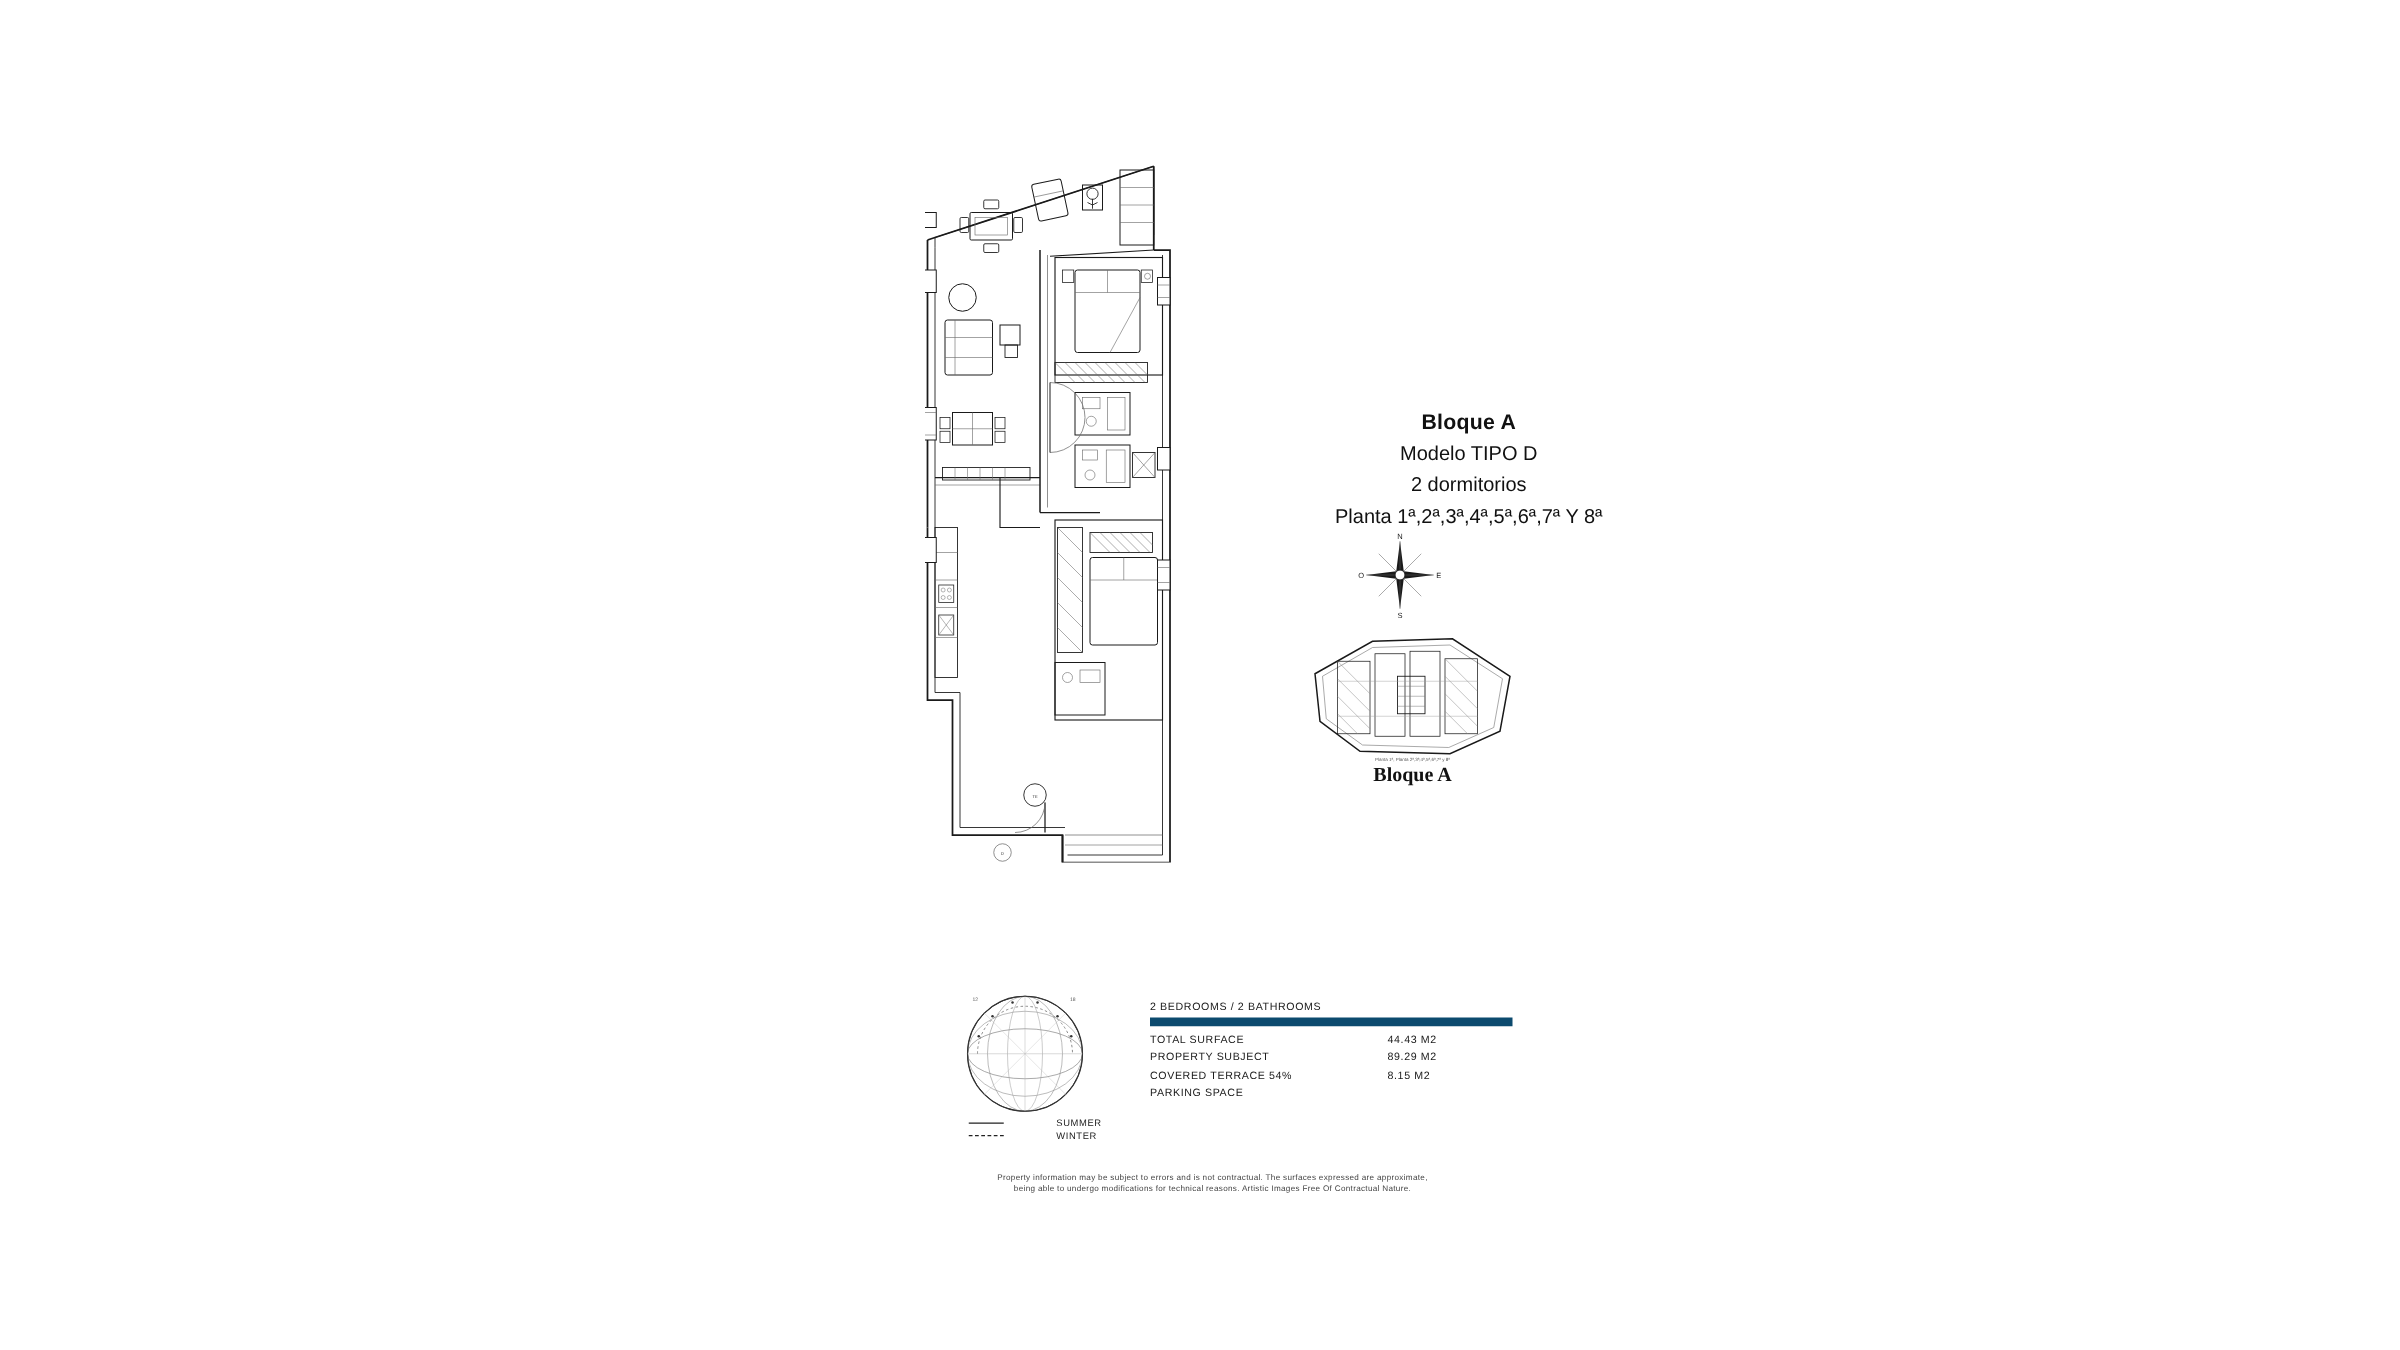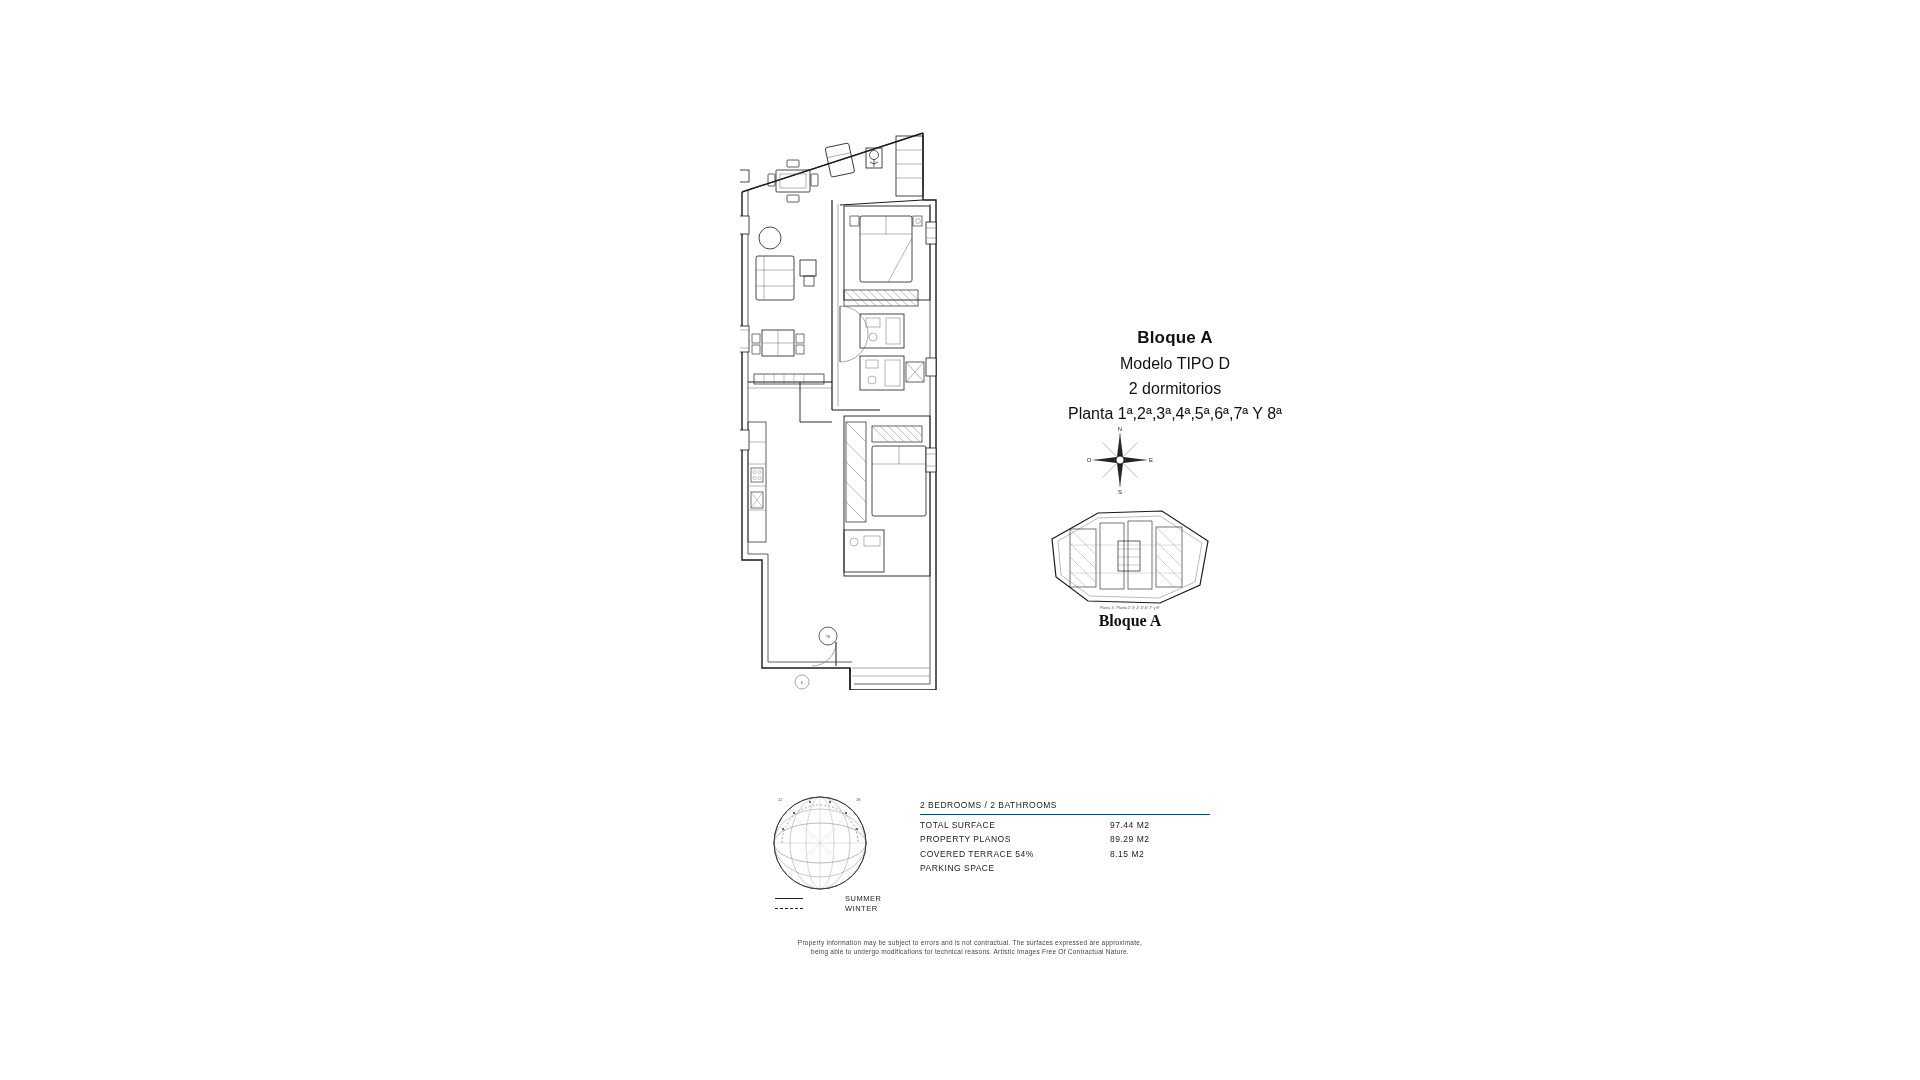--- a/index.html
+++ b/index.html
@@ -131,21 +131,21 @@
     position: absolute;
     left: 920px;
     top: 800px;
     width: 290px;
     font-size: 8.5px;
     letter-spacing: 0.5px;
     color: #1a1a1a;
   }
   #spec .spec-head {
     padding-bottom: 4px;
-    border-bottom: 1px solid #0c4a6e;
+    border-bottom: 7px solid #0c4a6e;
     font-size: 8.5px;
     letter-spacing: 0.5px;
   }
   #spec .spec-row {
     display: flex;
     justify-content: space-between;
     padding: 4.5px 0 0 0;
     font-size: 8.5px;
   }
   #spec .spec-row .label { flex: 0 0 auto; }
@@ -414,24 +414,24 @@
       <span class="swatch dashed"></span>
       <span>WINTER</span>
     </div>
   </div>
 
   <div id="spec">
     <div class="spec-head">2 BEDROOMS / 2 BATHROOMS</div>
 
     <div class="spec-row">
       <span class="label">TOTAL SURFACE</span>
-      <span class="value">97.44 M2</span>
+      <span class="value">44.43 M2</span>
     </div>
     <div class="spec-row">
-      <span class="label">PROPERTY PLANOS</span>
+      <span class="label">PROPERTY SUBJECT</span>
       <span class="value">89.29 M2</span>
     </div>
     <div class="spec-row">
       <span class="label">COVERED TERRACE  54%</span>
       <span class="value">8.15 M2</span>
     </div>
     <div class="spec-row">
       <span class="label">PARKING SPACE</span>
       <span class="value"></span>
     </div>

